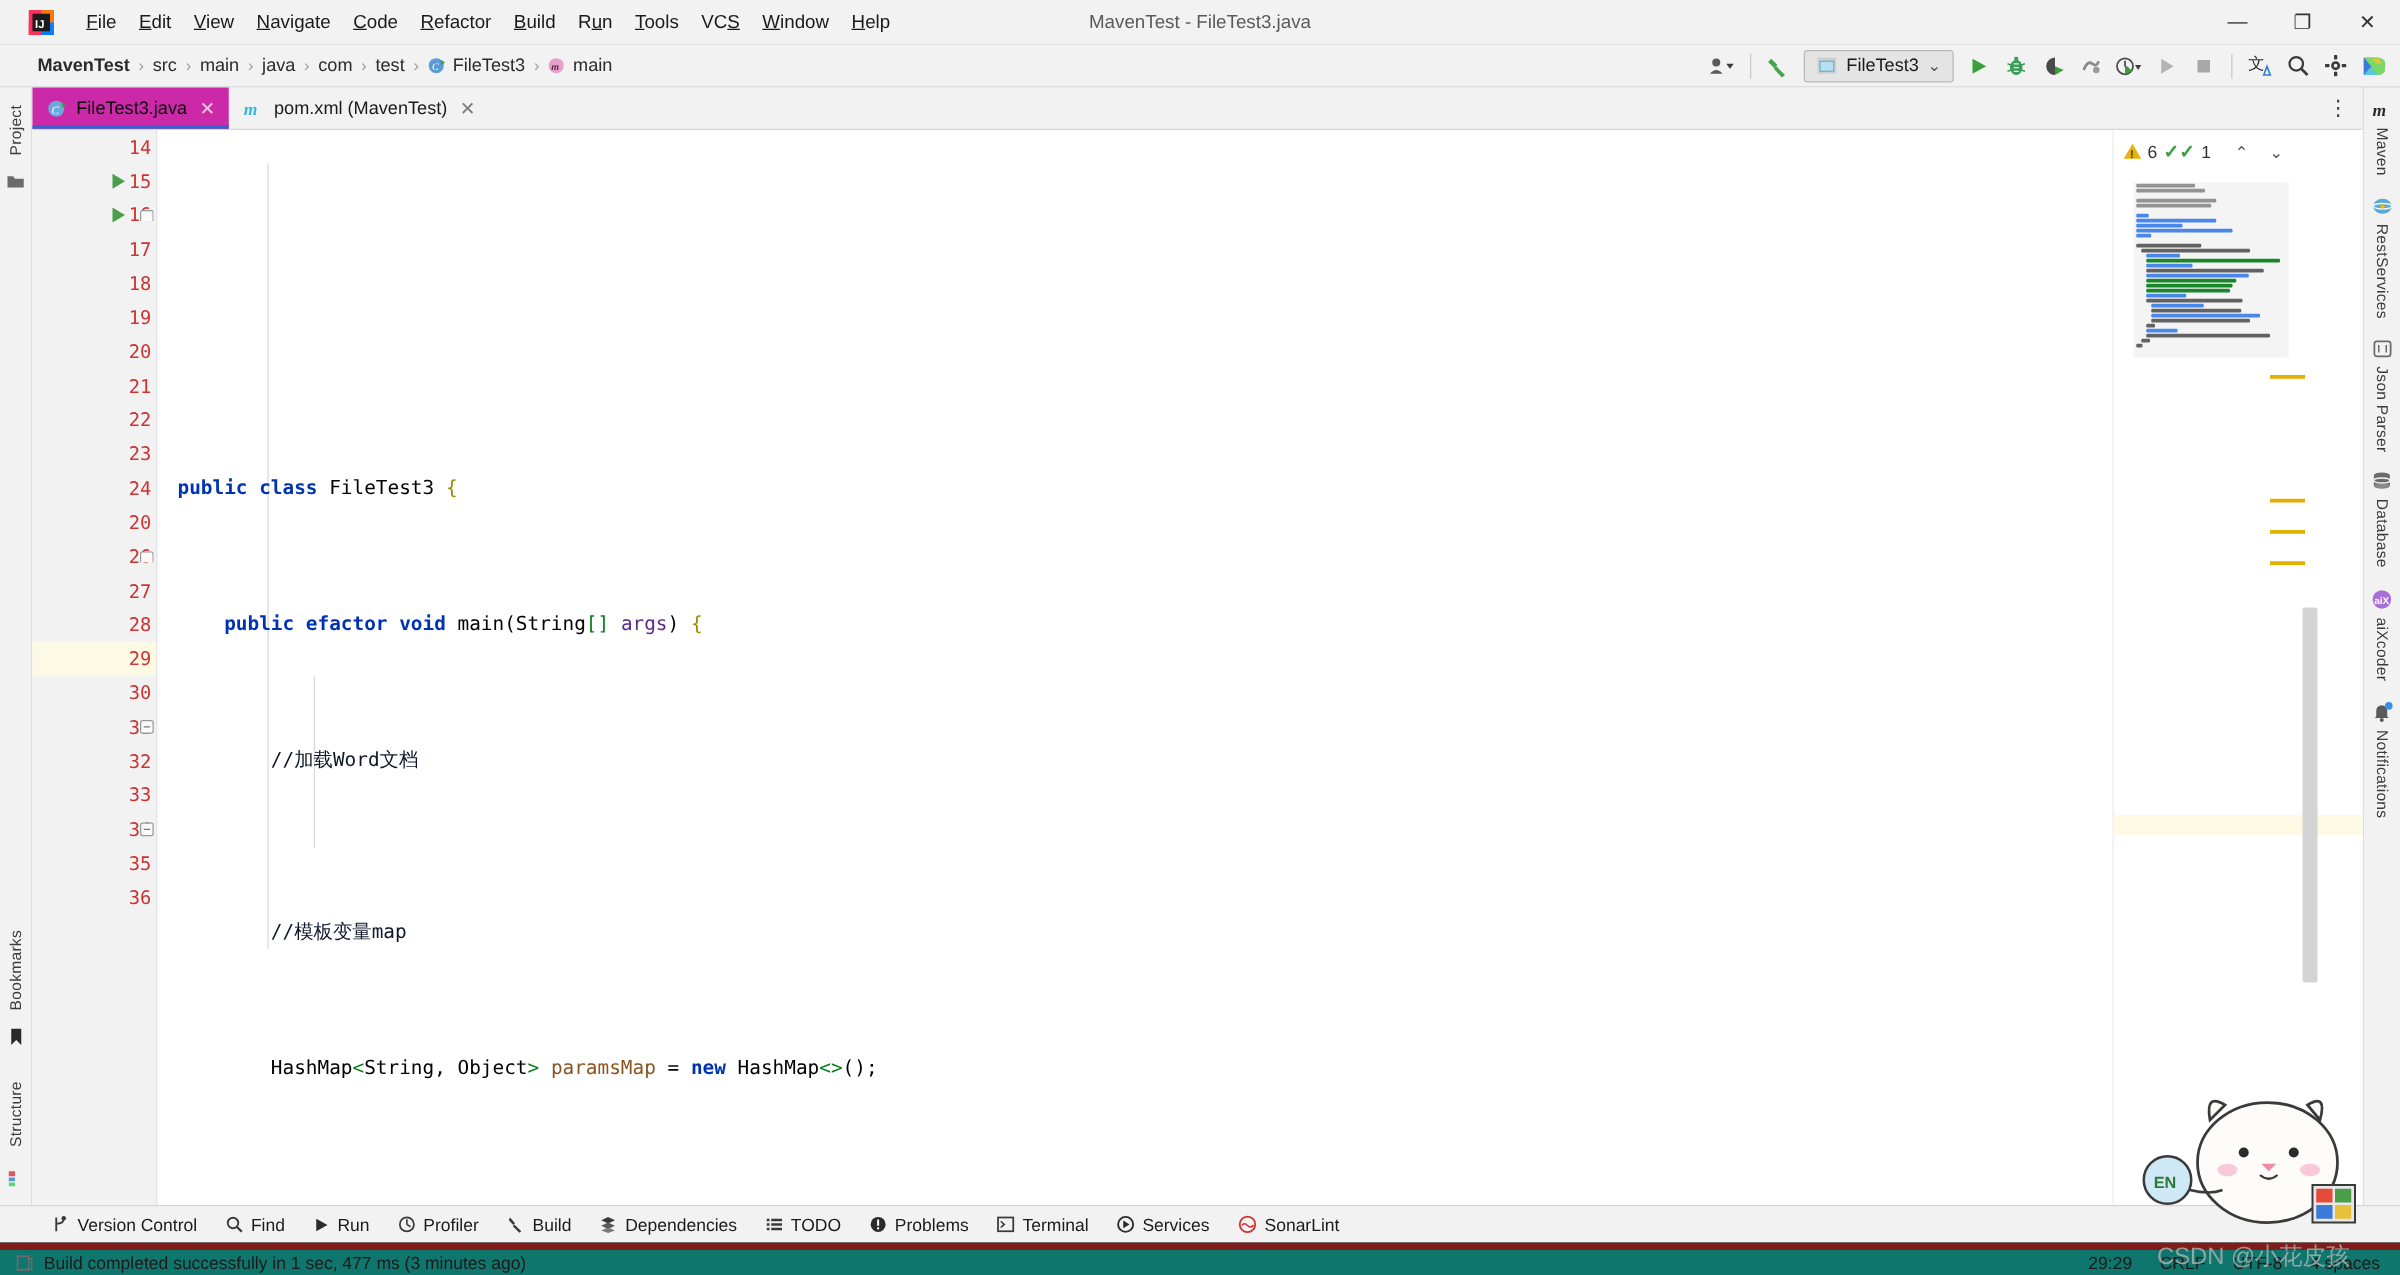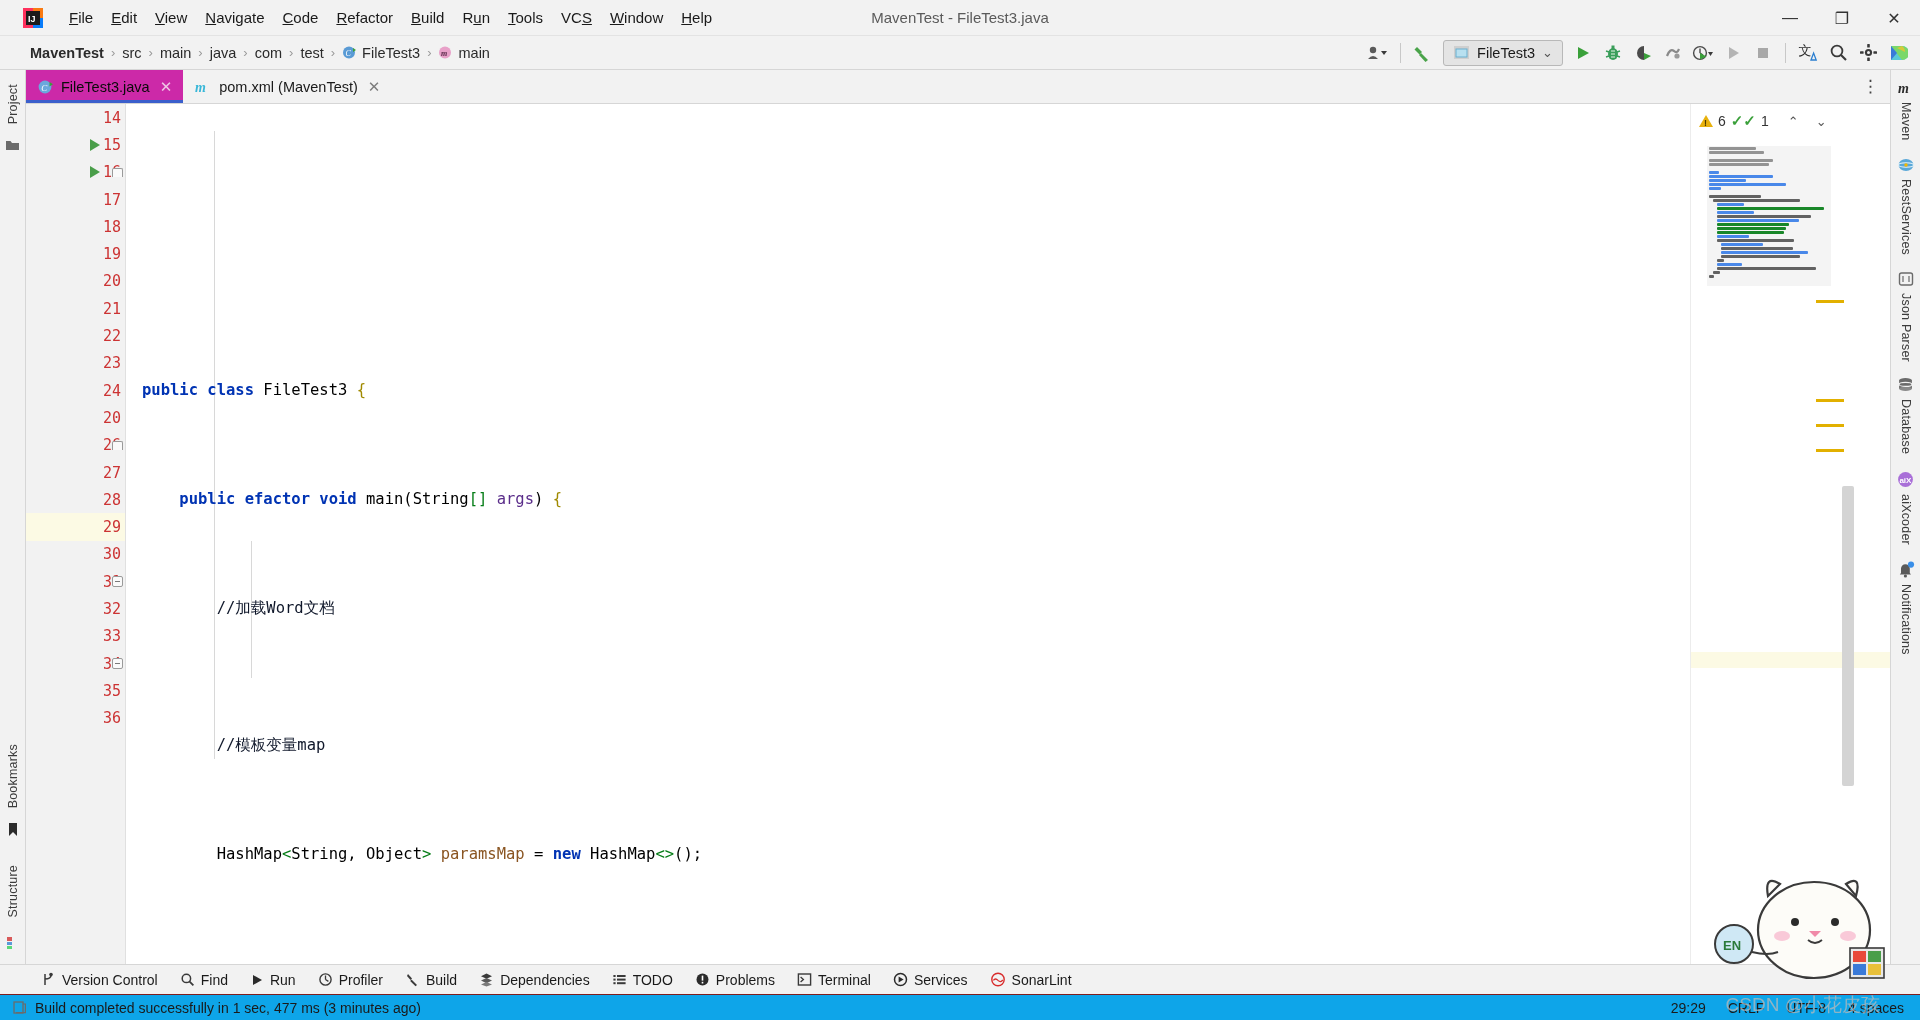--- a/index.html
+++ b/index.html
@@ -155,21 +155,21 @@
 
   
   .bottombar {
     height:30px; background:#f2f2f2; border-top:1px solid #d6d6d6;
     display:flex; align-items:center; gap:0; flex:0 0 30px; padding-left:30px;
   }
   .bw { display:flex; align-items:center; gap:6px; font-size:14px; color:#1a1a1a; padding:0 11px; white-space:nowrap; }
 
   
   .statusbar {
-    height:26px; background:#0ea5e9; border-top:1px solid #7f1d1d;
+    height:26px; background:#0f766e; border-top:6px solid #7f1d1d;
     display:flex; align-items:center; font-size:14px; color:#1a1a1a; flex:0 0 26px;
     padding-left:8px; position:relative;
   }
   .status-right { margin-left:auto; display:flex; align-items:center; gap:22px; padding-right:16px; }
 
   
   .mascot { position:absolute; right:24px; bottom:18px; width:200px; height:150px; pointer-events:none; }
   .csdn-wm {
     position:absolute; right:40px; bottom:2px; font-size:19px; color:#b9b9b9;
     font-family:"Liberation Sans", sans-serif; white-space:nowrap; opacity:.75;

